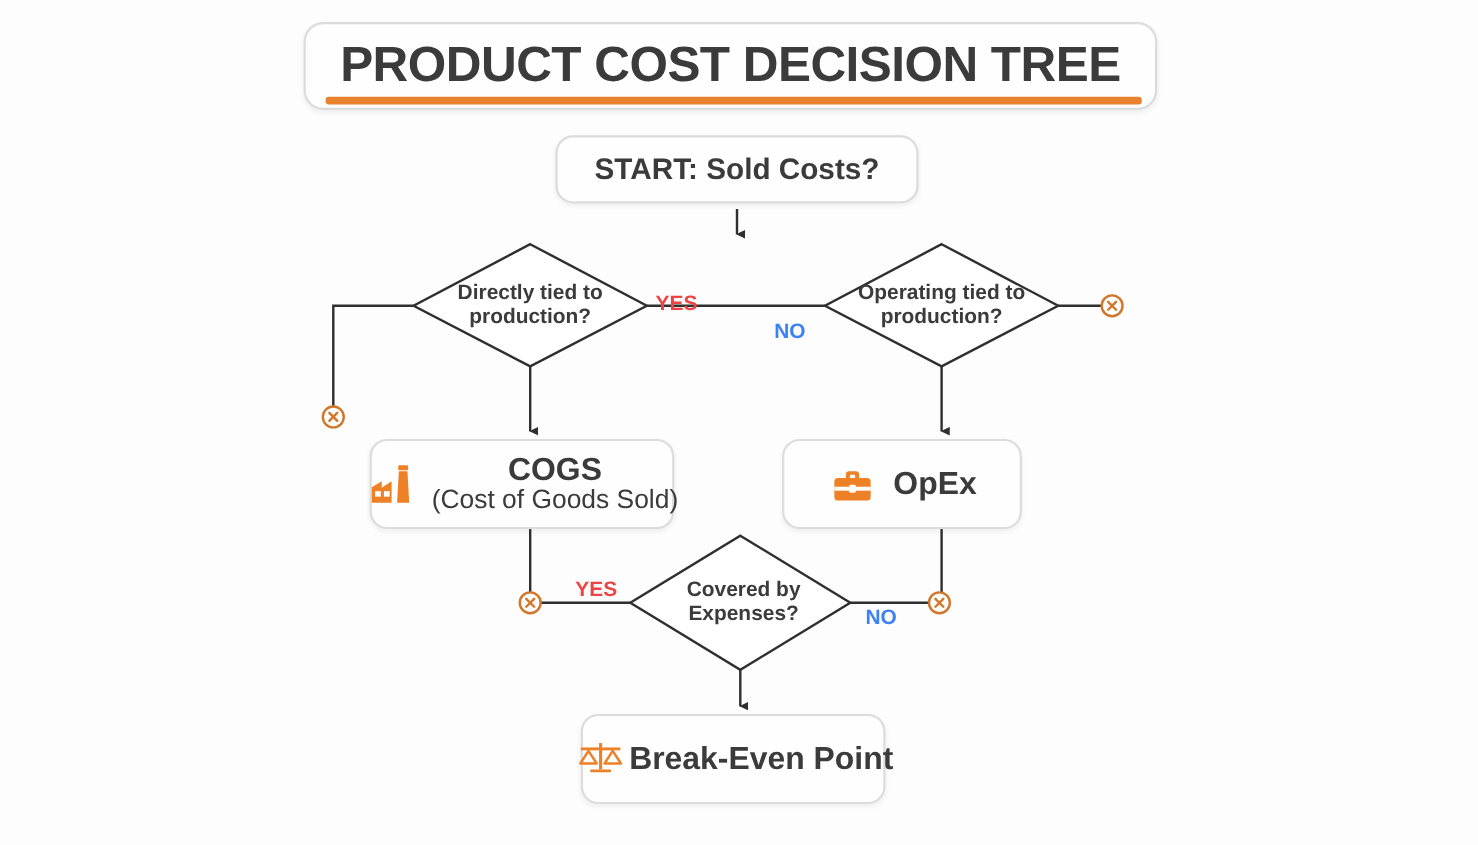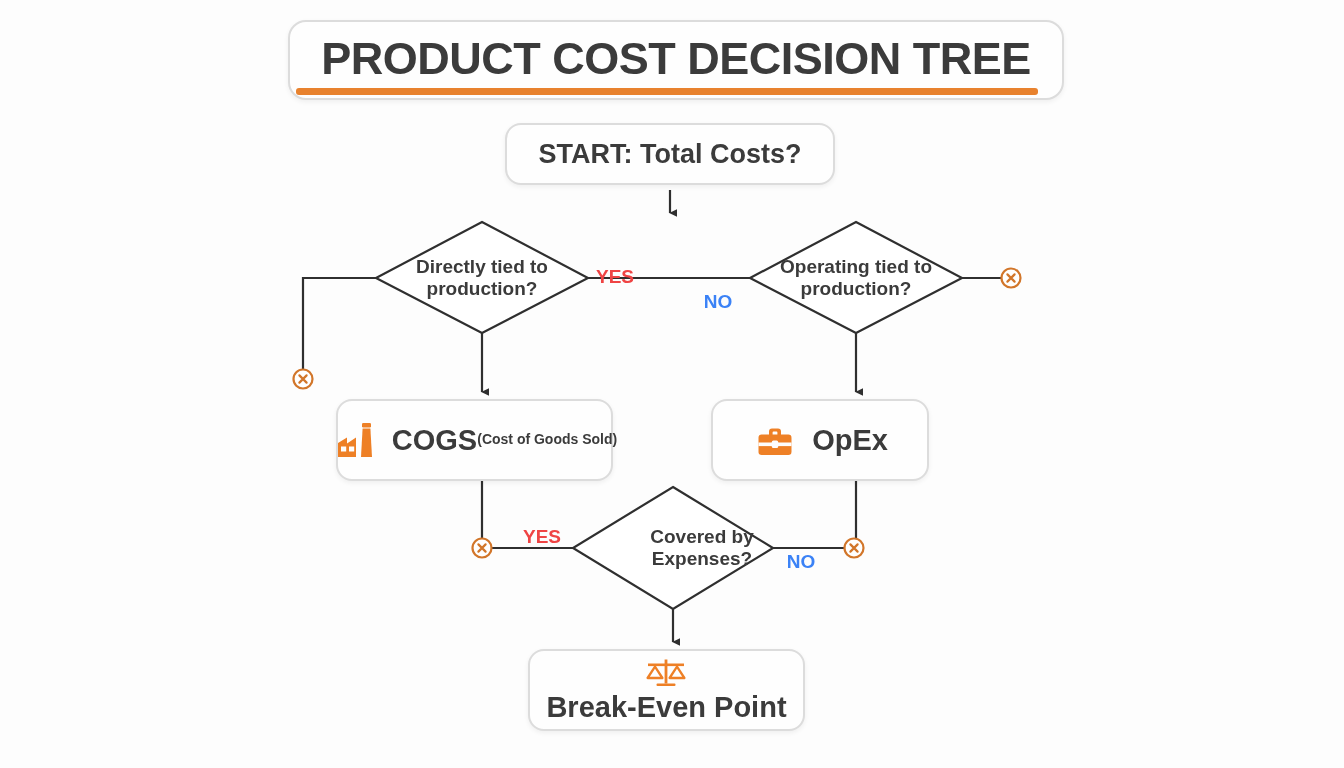--- a/index.html
+++ b/index.html
@@ -17,21 +17,21 @@
   .node{
     position:absolute;
     box-sizing:border-box;
     background:#fefefe;
     border:2.5px solid #dcdcdc;
     border-radius:16px;
     box-shadow:0 2px 5px rgba(0,0,0,0.06);
     display:flex;align-items:center;justify-content:center;
   }
   .title-box{
-    left:288px;top:20px;width:776px;height:80px;
+    left:276px;top:20px;width:776px;height:80px;
     border-radius:18px;
   }
   .title-text{
     font-weight:bold;
     font-size:45px;
     letter-spacing:-0.5px;
     color:#3b3b3b;
     white-space:nowrap;
     line-height:1;
     margin-top:-4px;
@@ -46,24 +46,24 @@
     left:505px;top:123px;width:330px;height:62px;
     border-radius:16px;
   }
   .start-text{font-weight:bold;font-size:27px;color:#3b3b3b;white-space:nowrap;}
 
   .cogs-box{left:336px;top:399px;width:277px;height:82px;}
   .opex-box{left:711px;top:399px;width:218px;height:82px;}
   .be-box{left:528px;top:649px;width:277px;height:82px;}
 
   .node-inner{display:flex;align-items:center;gap:14px;padding:0 14px;}
-  .node-inner-col{display:flex;flex-direction:column;align-items:center;gap:1px;}
+  .node-inner-col{display:flex;flex-direction:row;align-items:center;gap:1px;}
   .node-title{font-weight:bold;font-size:29px;color:#3b3b3b;line-height:1.05;text-align:center;white-space:nowrap;}
-  .node-sub{font-weight:bold;font-size:14px;color:#3b3b3b;line-height:1.1;text-align:left;white-space:nowrap;}
-  .node-stack{display:flex;flex-direction:row;align-items:center;}
+  .node-sub{font-weight:normal;font-size:24px;color:#3b3b3b;line-height:1.1;text-align:left;white-space:nowrap;}
+  .node-stack{display:flex;flex-direction:column;align-items:center;}
 
   
   .dia-label{
     position:absolute;
     font-weight:bold;font-size:19px;color:#3b3b3b;
     text-align:center;line-height:1.18;
     white-space:nowrap;
     transform:translate(-50%,-50%);
   }
 
@@ -136,34 +136,34 @@
       <path d="M850.4,544.4 L857.6,551.6 M857.6,544.4 L850.4,551.6" stroke="#d2762a" stroke-width="2.2" stroke-linecap="round"></path>
     </g>
   </svg>
 
   <div class="node title-box">
     <div class="title-text">PRODUCT COST DECISION TREE</div>
   </div>
   <div class="title-underline"></div>
 
   <div class="node start-box">
-    <div class="start-text">START: Total Costs?</div>
+    <div class="start-text">START: Sold Costs?</div>
   </div>
 
   <div class="dia-label" style="left:482px;top:278px;">
     <div>Directly tied to</div>
     <div>production?</div>
   </div>
 
   <div class="dia-label" style="left:856px;top:278px;">
     <div>Operating tied to</div>
     <div>production?</div>
   </div>
 
-  <div class="dia-label" style="left:676px;top:548px;margin-left:26px;">
+  <div class="dia-label" style="left:676px;top:548px;">
     <div>Covered by</div>
     <div>Expenses?</div>
   </div>
 
   <div class="edge-label lab-yes" style="left:615px;top:277px;">YES</div>
   <div class="edge-label lab-no" style="left:718px;top:302px;">NO</div>
   <div class="edge-label lab-yes" style="left:542px;top:537px;">YES</div>
   <div class="edge-label lab-no" style="left:801px;top:562px;">NO</div>
 
   <div class="node cogs-box">

